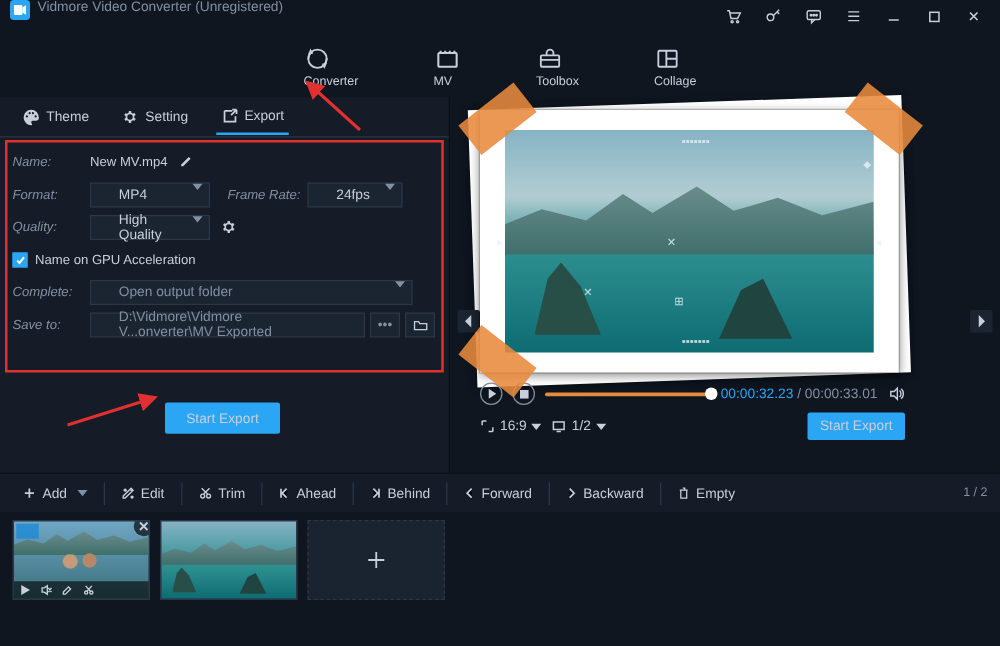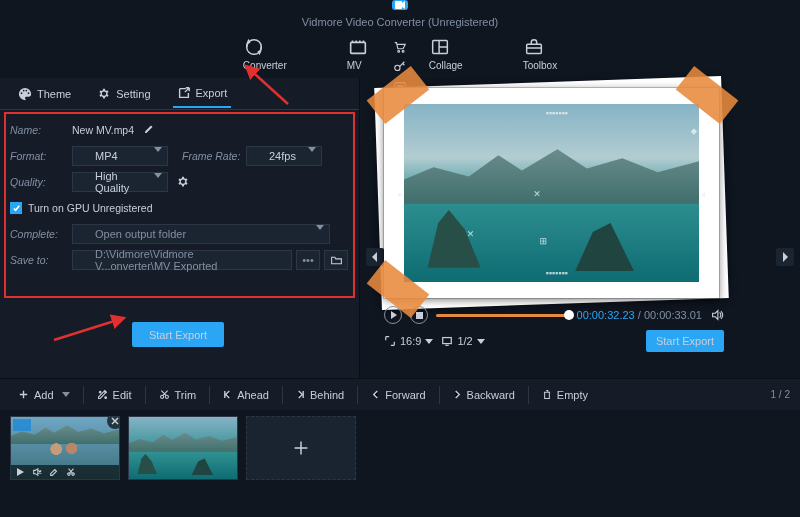--- a/index.html
+++ b/index.html
@@ -6,21 +6,21 @@
     --bg:#0f1620; --bg2:#151c27; --bg3:#1b2431; --bg4:#222c3b;
     --border:#2b3646; --txt:#c8cfdb; --txt-dim:#838fa3; --txt-dim2:#6c7789;
     --accent:#2aa6f5; --accent2:#1d8ad6; --cyan:#26c5da;
     --orange:#e88a3e;
   }
   *{box-sizing:border-box;font-family:"Segoe UI",Arial,sans-serif;font-size:11px;color:var(--txt);user-select:none;}
   body{margin:0;background:var(--bg);width:800px;height:517px;overflow:hidden;}
   svg{display:block}
 
   
-  .titlebar{height:28px;display:flex;align-items:center;padding:0 8px;gap:6px;flex-direction:column;}
+  .titlebar{height:28px;display:flex;align-items:flex-start;padding:0 8px;gap:6px;}
   .logo{width:16px;height:16px;background:var(--accent);border-radius:3px;display:flex;align-items:center;justify-content:center;}
   .title{color:var(--txt-dim);font-size:11px;}
   .spacer{flex:1}
   .winbtn{width:26px;height:26px;display:flex;align-items:center;justify-content:center;color:var(--txt-dim);}
 
   
   .maintabs{height:50px;display:flex;justify-content:center;gap:48px;align-items:center;}
   .mtab{display:flex;flex-direction:column;align-items:flex-start;gap:2px;padding:4px 6px;color:var(--txt-dim);}
   .mtab.active{color:var(--accent)}
   .mtab .micon{width:22px;height:22px;display:flex;align-items:center;justify-content:center;}
@@ -180,34 +180,34 @@
         <svg width="22" height="22" viewBox="0 0 24 24" fill="none" stroke="currentColor" stroke-width="1.8">
           <rect x="4" y="7" width="16" height="12" rx="1"></rect>
           <path d="M6 7v-2M10 7v-2M14 7v-2M18 7v-2"></path>
         </svg>
       </div>
     <span>MV</span>
   </div>
   <div class="mtab">
     <div class="micon">
         <svg width="22" height="22" viewBox="0 0 24 24" fill="none" stroke="currentColor" stroke-width="1.6">
-          <rect x="4" y="5" width="16" height="14" rx="1"></rect>
-          <path d="M11 5v14M11 12h9"></path>
-        </svg>
-      </div>
-    <span>Collage</span>
+          <rect x="4" y="9" width="16" height="10" rx="1"></rect>
+          <path d="M9 9V7a3 3 0 0 1 6 0v2M4 13h16"></path>
+        </svg>
+      </div>
+    <span>Toolbox</span>
   </div>
   <div class="mtab">
     <div class="micon">
         <svg width="22" height="22" viewBox="0 0 24 24" fill="none" stroke="currentColor" stroke-width="1.6">
-          <rect x="4" y="9" width="16" height="10" rx="1"></rect>
-          <path d="M9 9V7a3 3 0 0 1 6 0v2M4 13h16"></path>
-        </svg>
-      </div>
-    <span>Toolbox</span>
+          <rect x="4" y="5" width="16" height="14" rx="1"></rect>
+          <path d="M11 5v14M11 12h9"></path>
+        </svg>
+      </div>
+    <span>Collage</span>
   </div>
 </div>
 
 <div class="cols">
 
   <div class="left">
     <div class="subtabs">
       <div class="stab">
         <svg class="sicon" viewBox="0 0 16 16" fill="currentColor">
             <path d="M8 1a7 7 0 0 0 0 14c1 0 1-1 .4-1.5-1-.8-.2-2.5 1.1-2.5H12A3 3 0 0 0 15 8 7 7 0 0 0 8 1zM4 8a1 1 0 1 1 0-2 1 1 0 0 1 0 2zm2.5-3a1 1 0 1 1 0-2 1 1 0 0 1 0 2zm3 0a1 1 0 1 1 0-2 1 1 0 0 1 0 2zm2.5 3a1 1 0 1 1 0-2 1 1 0 0 1 0 2z"></path>
@@ -268,21 +268,21 @@
             </svg>
           </span>
       </div>
 
       <div class="row">
         <div class="chk">
             <svg width="9" height="9" viewBox="0 0 10 10" stroke="#fff" stroke-width="1.8" fill="none">
               <path d="M2 5l2 2 4-5"></path>
             </svg>
           </div>
-        <div class="val" style="color:var(--txt)">Turn on GPU Unregistered</div>
+        <div class="val" style="color:var(--txt)">Name on GPU Acceleration</div>
       </div>
 
       <div class="row">
         <div class="lbl">Complete:</div>
         <div class="sel w4">
             <span style="color:var(--txt-dim)">Open output folder</span>
             <span class="chev"><span class="chev-dn" style="color:var(--txt-dim)"></span></span>
           </div>
       </div>
 

